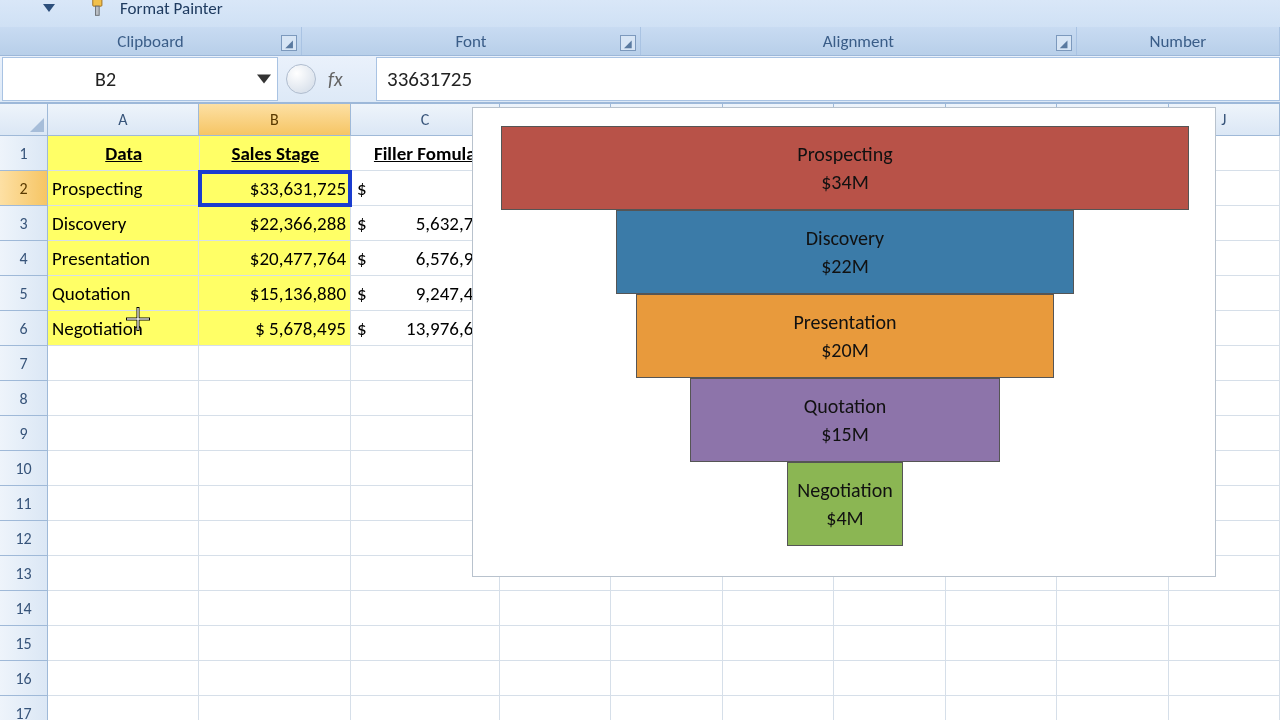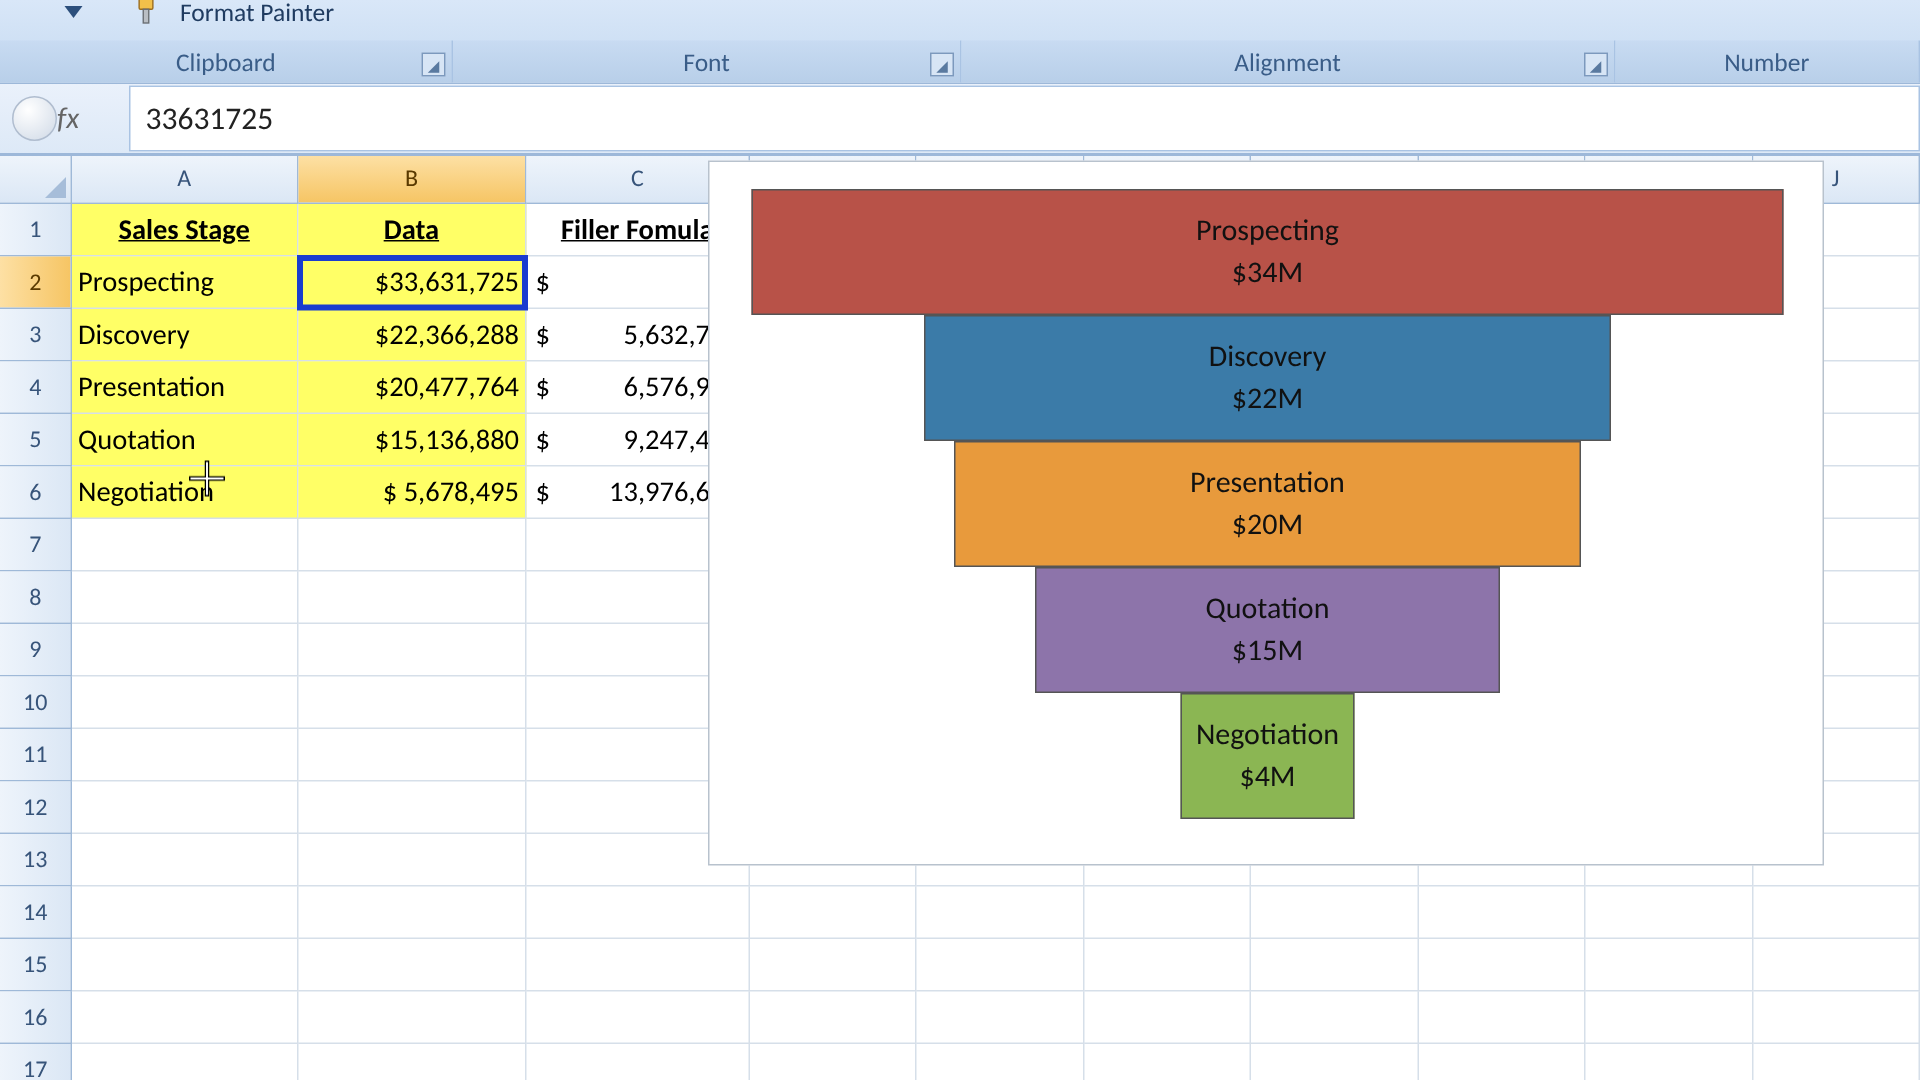--- a/index.html
+++ b/index.html
@@ -89,21 +89,21 @@
   .namebox-arrow {
     position: absolute; right: 6px; top: 50%; transform: translateY(-50%);
     width: 0; height: 0;
     border-left: 7px solid transparent;
     border-right: 7px solid transparent;
     border-top: 9px solid #333;
   }
   .fx-controls {
     display: flex; align-items: center;
     padding: 0 8px;
-    gap: 0;
+    gap: 12px;
   }
   .fx-circle {
     width: 30px; height: 30px; border-radius: 50%;
     background: radial-gradient(circle at 35% 30%, #fff, #cfd9e6);
     border: 1px solid #b0bdcf;
   }
   .fx-label {
     font-style: italic;
     font-size: 20px;
     color: #656565;
@@ -284,20 +284,24 @@
       <span>Alignment</span>
       <span class="dialog-launcher">◢</span>
     </div>
     <div class="group group-number">
       <span>Number</span>
     </div>
   </div>
 </div>
 
 <div class="formula-bar">
+  <div class="namebox">
+    <span>B2</span>
+    <span class="namebox-arrow"></span>
+  </div>
   <div class="fx-controls">
     <div class="fx-circle"></div>
     <span class="fx-label">fx</span>
   </div>
   <div class="formula-input">
     <span>33631725</span>
   </div>
 </div>
 
 <div class="grid-area">
@@ -329,22 +333,22 @@
       <div class="row-h">12</div>
       <div class="row-h">13</div>
       <div class="row-h">14</div>
       <div class="row-h">15</div>
       <div class="row-h">16</div>
       <div class="row-h">17</div>
     </div>
 
   <div class="cells" id="cells">
       <div class="row">
+        <div class="cell c-B hdr hl">Data</div>
         <div class="cell c-A hdr hl">Sales Stage</div>
-        <div class="cell c-B hdr hl">Data</div>
         <div class="cell c-C hdr">Filler Fomula</div>
         <div class="cell c-D"></div>
         <div class="cell c-E"></div>
         <div class="cell c-F"></div>
         <div class="cell c-G"></div>
         <div class="cell c-H"></div>
         <div class="cell c-I"></div>
         <div class="cell c-J"></div>
       </div>
       <div class="row">

